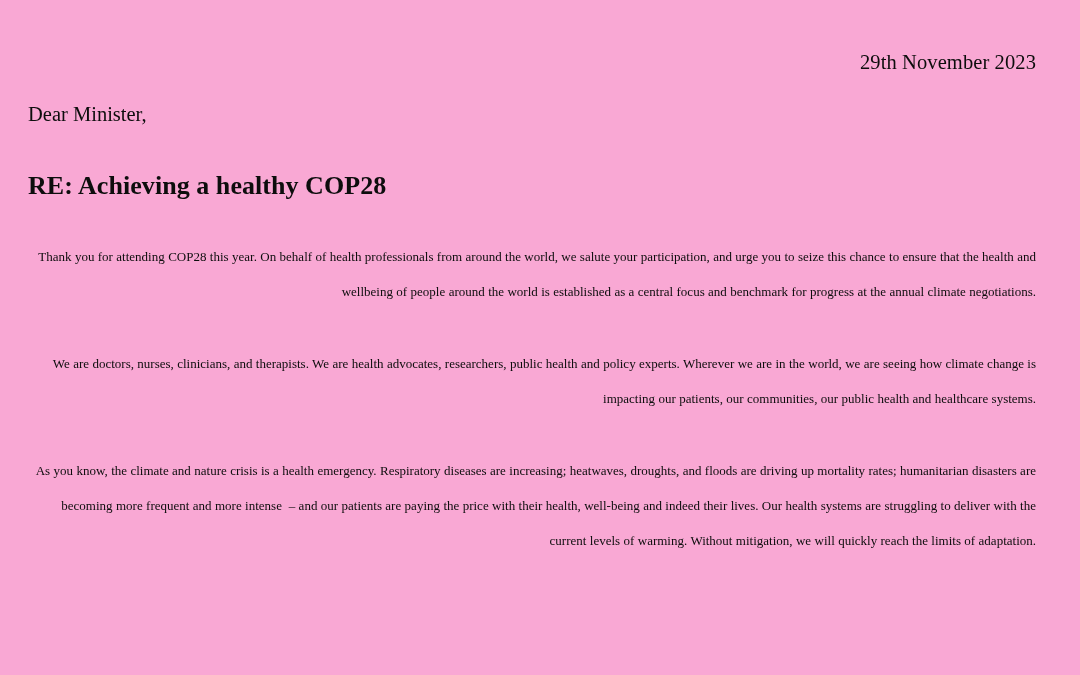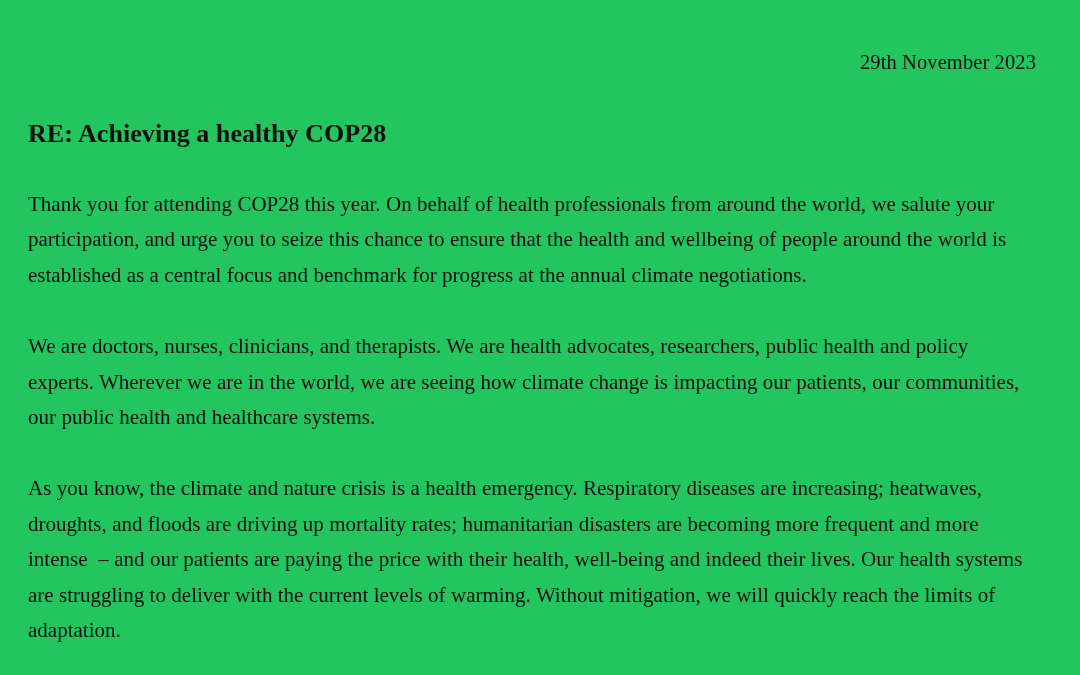--- a/index.html
+++ b/index.html
@@ -4,21 +4,21 @@
 <style>
   html, body {
     margin: 0;
     padding: 0;
     background: #ffffff;
   }
   .page {
     position: relative;
     width: 1080px;
     height: 675px;
-    background: #22c55e;
+    background: #f9a8d4;
     overflow: hidden;
     font-family: "Liberation Serif", "DejaVu Serif", serif;
     color: #0d0d0d;
     -webkit-font-smoothing: antialiased;
   }
   .letter {
     position: absolute;
     left: 28px;
     top: 0;
     width: 1008px;
@@ -36,39 +36,40 @@
     margin-top: 17px;
   }
   .subject {
     font-size: 26px;
     line-height: 35px;
     font-weight: bold;
     margin-top: 36px;
     letter-spacing: 0.05px;
   }
   .body-paragraph {
-    font-size: 21px;
+    font-size: 13px;
     line-height: 35.4px;
     margin-top: 36px;
-    text-align: left;
+    text-align: right;
     white-space: pre-wrap;
     word-spacing: 0.15px;
   }
   .body-paragraph:first-of-type {
     margin-top: 36px;
   }
 </style>
 </head>
 <body>
 
 <div class="page">
   <div class="letter">
 
     <div class="date-line">29th November 2023</div>
 
+    <div class="salutation">Dear Minister,</div>
 
     <div class="subject">RE: Achieving a healthy COP28</div>
 
     <p class="body-paragraph">Thank you for attending COP28 this year. On behalf of health professionals from around the world, we salute your participation, and urge you to seize this chance to ensure that the health and wellbeing of people around the world is established as a central focus and benchmark for progress at the annual climate negotiations.</p>
 
     <p class="body-paragraph">We are doctors, nurses, clinicians, and therapists. We are health advocates, researchers, public health and policy experts. Wherever we are in the world, we are seeing how climate change is impacting our patients, our communities, our public health and healthcare systems.</p>
 
     <p class="body-paragraph">As you know, the climate and nature crisis is a health emergency. Respiratory diseases are increasing; heatwaves, droughts, and floods are driving up mortality rates; humanitarian disasters are becoming more frequent and more intense  – and our patients are paying the price with their health, well-being and indeed their lives. Our health systems are struggling to deliver with the current levels of warming. Without mitigation, we will quickly reach the limits of adaptation.</p>
 
   </div>

